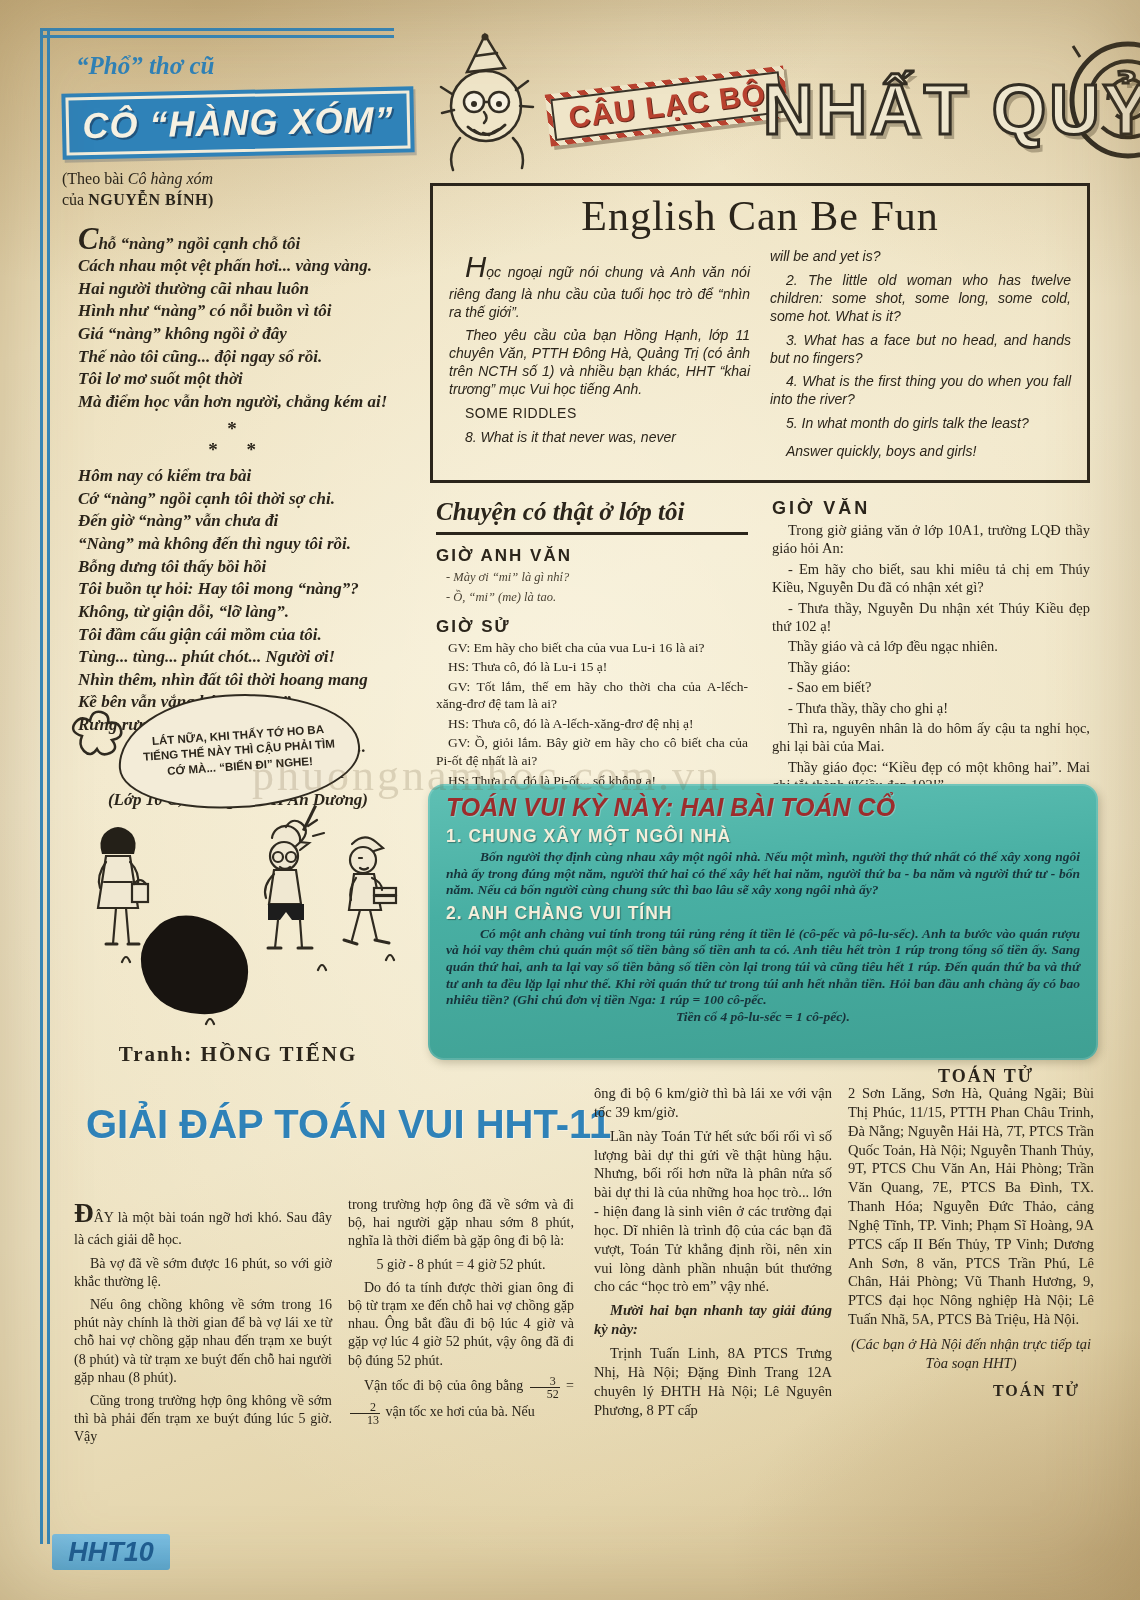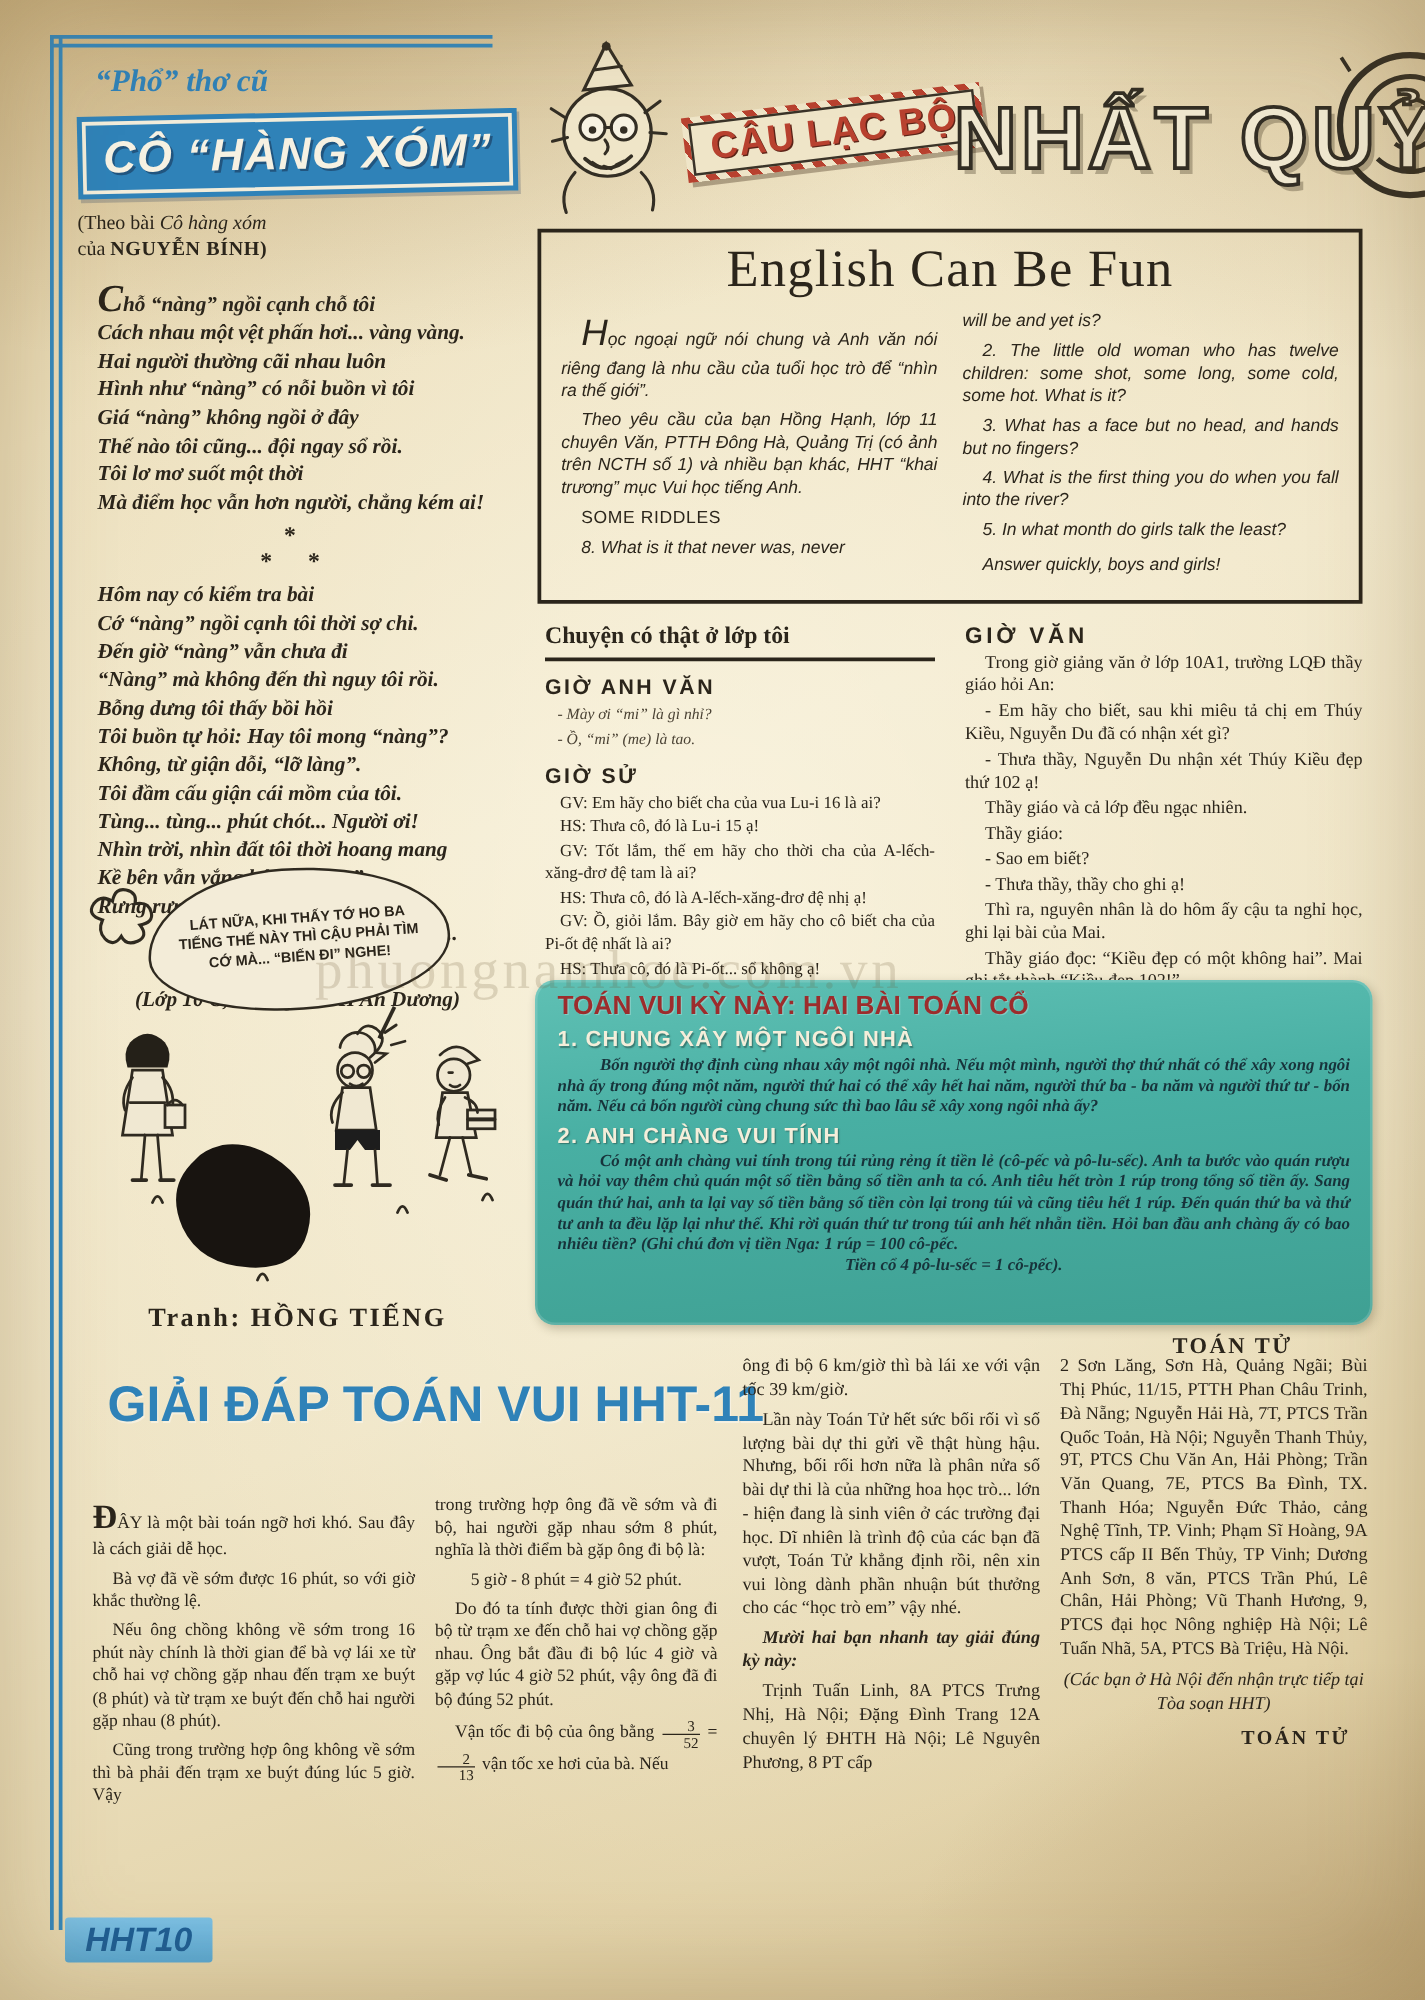--- a/index.html
+++ b/index.html
@@ -47,41 +47,41 @@
   .english-title{font-size:42px;text-align:center;letter-spacing:1px;margin-bottom:8px}
   .english-cols{display:flex;gap:20px}
   .english-col{flex:1;font-family:"Liberation Sans",sans-serif;font-weight:normal;font-style:italic;font-size:14px;line-height:1.28;text-align:justify}
   .english-col p{margin-bottom:6px;text-indent:16px}
   .eng-intro::first-letter{font-size:210%}
   .eng-riddles{font-style:normal;letter-spacing:.5px;margin:4px 0 2px}
   .eng-close{text-indent:24px;margin-top:10px}
 
   
   .chuyen{position:absolute;left:436px;top:498px;width:312px;height:292px;overflow:hidden}
-  .chuyen-title{font-weight:bold;font-size:19px;border-bottom:3px solid #2b251b;padding-bottom:6px;white-space:nowrap}
+  .chuyen-title{font-weight:bold;font-style:italic;font-size:25px;border-bottom:3px solid #2b251b;padding-bottom:6px;white-space:nowrap}
   .chuyen-h{font-family:"Liberation Sans",sans-serif;font-weight:bold;font-size:17px;letter-spacing:2px;margin-top:11px}
   .chuyen-small{font-size:12.5px;font-style:italic;color:#4a4234;line-height:1.35;margin-top:3px;padding-left:10px}
   .chuyen-line{font-size:13.5px;line-height:1.3;text-align:justify;margin-top:2px;text-indent:12px}
 
   
   .giovan{position:absolute;left:772px;top:498px;width:318px;height:294px;overflow:hidden}
   .giovan-h{font-family:"Liberation Sans",sans-serif;font-weight:bold;font-size:18px;letter-spacing:3px}
   .giovan p{font-size:14.5px;line-height:1.27;text-align:justify;text-indent:16px;margin-top:2px}
 
   
   .cartoon{position:absolute;left:56px;top:692px;width:364px;height:380px}
   .splat{position:absolute;left:4px;top:12px}
   .bubble{position:absolute;left:62px;top:2px;width:242px;height:114px;background:#f3ecd8;border:2.5px solid #2f2a20;border-radius:46% 54% 50% 50% / 58% 52% 46% 42%;transform:rotate(-4deg);display:flex;align-items:center;justify-content:center;padding:10px 22px;text-align:center;font-family:"Liberation Sans",sans-serif;font-weight:bold;font-size:11.5px;line-height:1.35;z-index:2}
   .bubble-tail{position:absolute;left:252px;top:112px;width:2.5px;height:28px;background:#2f2a20;transform:rotate(26deg)}
   .figures{position:absolute;left:0;top:120px}
   .cartoon-caption{position:absolute;left:0;top:350px;width:100%;text-align:center;font-weight:bold;font-size:21px;letter-spacing:2px}
 
   
   .toanvui{position:absolute;left:428px;top:784px;width:670px;height:276px;background:linear-gradient(175deg,#5fc0b4 0%,#48afa3 40%,#3fa093 100%);border-radius:16px;padding:9px 18px;overflow:hidden;box-shadow:inset 0 0 0 2px rgba(255,255,255,.15),2px 3px 8px rgba(60,50,20,.25);z-index:3}
-  .toanvui-title{font-family:"Liberation Sans",sans-serif;font-weight:bold;font-size:21px;color:#9c2c2c;text-shadow:1px 1px 0 rgba(255,255,255,.25)}
+  .toanvui-title{font-family:"Liberation Sans",sans-serif;font-weight:bold;font-style:italic;font-size:25px;color:#9c2c2c;text-shadow:1px 1px 0 rgba(255,255,255,.25)}
   .toanvui-h{font-family:"Liberation Sans",sans-serif;font-weight:bold;font-size:17.5px;color:#f4eeda;letter-spacing:1px;margin-top:4px;text-shadow:1px 1px 1px rgba(30,60,55,.5)}
   .toanvui p.body{font-weight:bold;font-style:italic;font-size:13.5px;line-height:1.23;color:#17333b;text-align:justify;text-indent:34px;margin-top:2px}
   .toanvui .note{font-weight:bold;font-style:italic;font-size:13.5px;color:#17333b;text-align:center}
   .toantu-top{position:absolute;left:938px;top:1066px;font-weight:bold;font-size:18px;letter-spacing:2px;z-index:4}
 
   
   .gd-title{position:absolute;left:86px;top:1102px;font-family:"Liberation Sans",sans-serif;font-weight:bold;font-size:40px;color:#2f82b8;white-space:nowrap;text-shadow:1px 1px 0 rgba(255,255,255,.4)}
   .gd-col{position:absolute;font-size:14px;line-height:1.3;text-align:justify}
   .gd-col p{text-indent:16px;margin-bottom:5px}
   .gd-col p.noindent{text-indent:0}
@@ -139,21 +139,21 @@
     <div class="stanza" style="margin-top:2px">
       <div class="line">Hôm nay có kiểm tra bài</div>
       <div class="line">Cớ “nàng” ngồi cạnh tôi thời sợ chi.</div>
       <div class="line">Đến giờ “nàng” vẫn chưa đi</div>
       <div class="line">“Nàng” mà không đến thì nguy tôi rồi.</div>
       <div class="line">Bỗng dưng tôi thấy bồi hồi</div>
       <div class="line">Tôi buồn tự hỏi: Hay tôi mong “nàng”?</div>
       <div class="line">Không, từ giận dỗi, “lỡ làng”.</div>
       <div class="line">Tôi đầm cấu giận cái mồm của tôi.</div>
       <div class="line">Tùng... tùng... phút chót... Người ơi!</div>
-      <div class="line">Nhìn trời, nhìn đất tôi thời hoang mang</div>
+      <div class="line">Nhìn thêm, nhìn đất tôi thời hoang mang</div>
       <div class="line">Kề bên vẫn vắng bóng “nàng”</div>
       <div class="line">Rưng rưng... tôi gục xuống bàn...</div>
     </div>
     <div class="poem-echo">rưng rưng...</div>
     <div class="poem-author">LÊ HUY</div>
     <div class="poem-authorinfo">(Lớp 10 C, trường PTTH An Dương)</div>
   </section>
 
   <header class="club">
     <svg class="club-face" width="112" height="146" viewBox="0 0 112 146">

